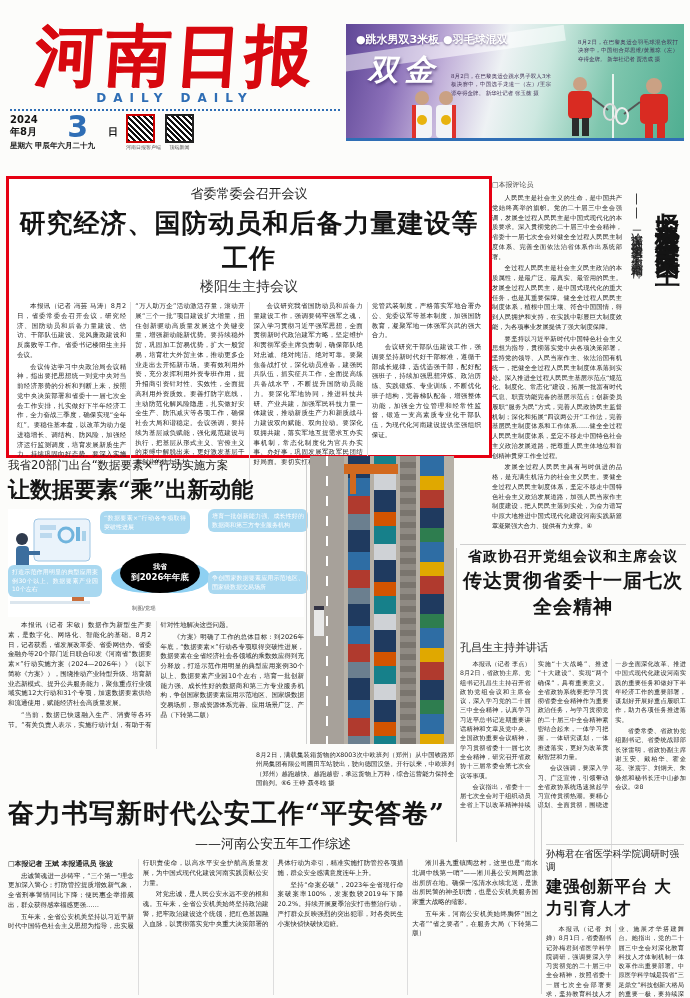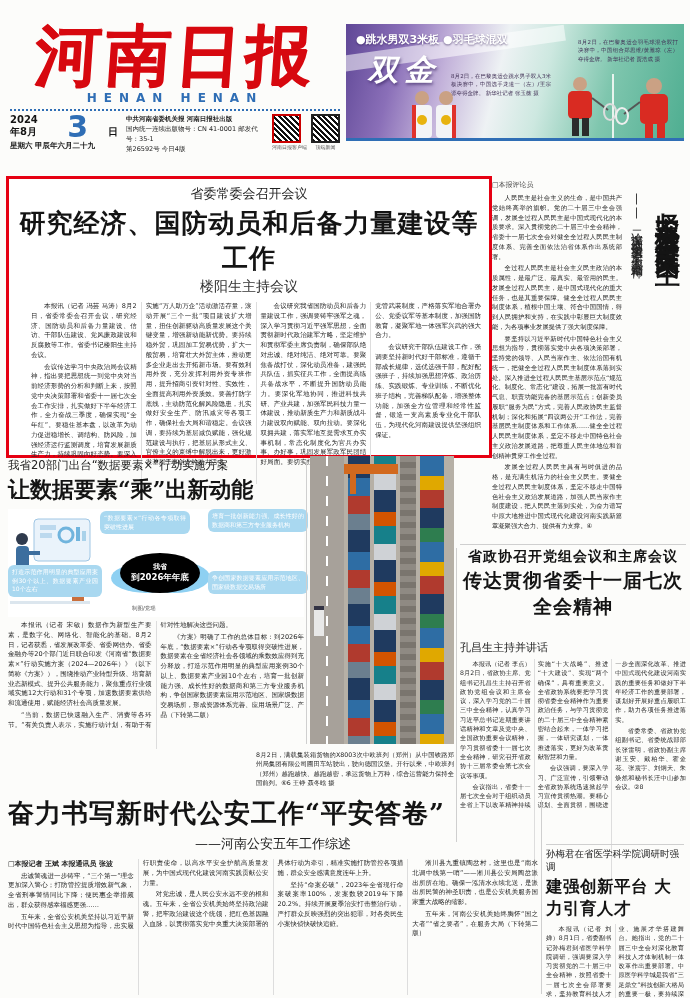--- a/index.html
+++ b/index.html
@@ -81,35 +81,30 @@
   .s-kicker{font-size:9.5px;color:#222;}
   .s-head{font-size:16.5px;font-weight:900;margin:2px 0 4px;letter-spacing:.5px;}
 </style>
 </head>
 <body>
 
 <div class="page">
 
   <div class="abs" style="left:10px;top:22px;width:330px;">
     <div class="brand serif" style="text-align:center;">河南日报</div>
-    <div class="brand-en">HENAN HENAN</div>
+    <div class="brand-en">DAILY DAILY</div>
     <div class="dotline"></div>
     <div style="display:flex;gap:8px;align-items:flex-start;">
       <div style="width:108px;">
         <div class="daterow">
           <span style="font-size:10px;font-weight:bold;">2024年8月</span>
           <span class="date-big">3</span>
           <span style="font-size:10px;font-weight:bold;">日</span>
         </div>
         <div style="font-size:7.5px;font-weight:bold;margin-top:2px;">星期六  甲辰年六月二十九</div>
-      </div>
-      <div class="pubinfo" style="flex:1;">
-        <div style="font-weight:bold;">中共河南省委机关报    河南日报社出版</div>
-        <div>国内统一连续出版物号：CN 41-0001  邮发代号：35-1</div>
-        <div>第26592号  今日4版</div>
       </div>
       <div style="display:flex;gap:4px;">
         <div>
           <div class="qr"></div>
           <div class="qrlabel">河南日报客户端</div>
         </div>
         <div>
           <div class="qr dark"></div>
           <div class="qrlabel">顶端新闻</div>
         </div>
@@ -149,21 +144,21 @@
         <rect x="115" y="49" width="8" height="15" fill="#d92b22"></rect>
       <line x1="98" y1="28" x2="82" y2="40" stroke="#555" stroke-width="2"></line>
         <ellipse cx="80" cy="42" rx="6" ry="8" fill="none" stroke="#eee" stroke-width="2"></ellipse>
     </svg>
   </div>
 
   <div class="abs main-box" style="left:6px;top:176px;width:464px;height:266px;">
     <div class="kicker">省委常委会召开会议</div>
     <div class="main-head serif">研究经济、国防动员和后备力量建设等工作</div>
     <div class="sub-head">楼阳生主持会议</div>
-    <div class="jtext cols" style="column-count:4;height:182px;margin-left:14px;">
+    <div class="jtext cols" style="column-count:4;height:182px;">
       <p>本报讯（记者 冯芸 马涛）8月2日，省委常委会召开会议，研究经济、国防动员和后备力量建设、信访、干部队伍建设、党风廉政建设和反腐败等工作。省委书记楼阳生主持会议。</p>
       <p>会议传达学习中央政治局会议精神，指出要把思想统一到党中央对当前经济形势的分析和判断上来，按照党中央决策部署和省委十一届七次全会工作安排，扎实做好下半年经济工作，全力奋战三季度，确保实现“全年红”。要稳住基本盘，以改革为动力促进稳增长、调结构、防风险，加强经济运行监测调度，培育发展新质生产力，持续巩固向好态势。要深入实施“万人助万企”活动激活存量，滚动开展“三个一批”项目建设扩大增量，扭住创新驱动高质量发展这个关键变量，增强新动能新优势。要持续稳外贸，巩固加工贸易优势，扩大一般贸易，培育壮大外贸主体，推动更多企业走出去开拓新市场。要有效利用外资，充分发挥利用外资专班作用，提升招商引资针对性、实效性，全面提高利用外资质效。要善打防字底线，主动防范化解风险隐患，扎实做好安全生产、防汛减灾等各项工作，确保社会大局和谐稳定。会议强调，要持续为基层减负赋能，强化规范建设与执行，把基层从形式主义、官僚主义的束缚中解脱出来，更好激发基层干事创业的动力活力。</p>
       <p>会议研究我省国防动员和后备力量建设工作，强调要铸牢强军之魂，深入学习贯彻习近平强军思想，全面贯彻新时代政治建军方略，坚定维护和贯彻军委主席负责制，确保部队绝对忠诚、绝对纯洁、绝对可靠。要聚焦备战打仗，深化动员准备，建强民兵队伍，抓实征兵工作，全面提高练兵备战水平，不断提升国防动员能力。要深化军地协同，推进科技共研、产业共建，加强军民科技力量一体建设，推动新质生产力和新质战斗力建设双向赋能、双向拉动。要深化双拥共建，落实军地互提需求互办实事机制，常态化制度化为官兵办实事、办好事，巩固发展军政军民团结好局面。要切实扛稳责任，坚决落实党管武装制度，严格落实军地合署办公、党委议军等基本制度，加强国防教育，凝聚军地一体强军兴武的强大合力。</p>
       <p>会议研究干部队伍建设工作，强调要坚持新时代好干部标准，遵循干部成长规律，选优选强干部，配好配强班子，持续加强思想淬炼、政治历练、实践锻炼、专业训练，不断优化班子结构，完善梯队配备，增强整体功能，加强全方位管理和经常性监督，锻造一支高素质专业化干部队伍，为现代化河南建设提供坚强组织保证。</p>
 
     </div>
   </div>
 
   <div class="abs" style="left:492px;top:180px;width:192px;height:360px;">
     <div class="ed-label">□本报评论员</div>

